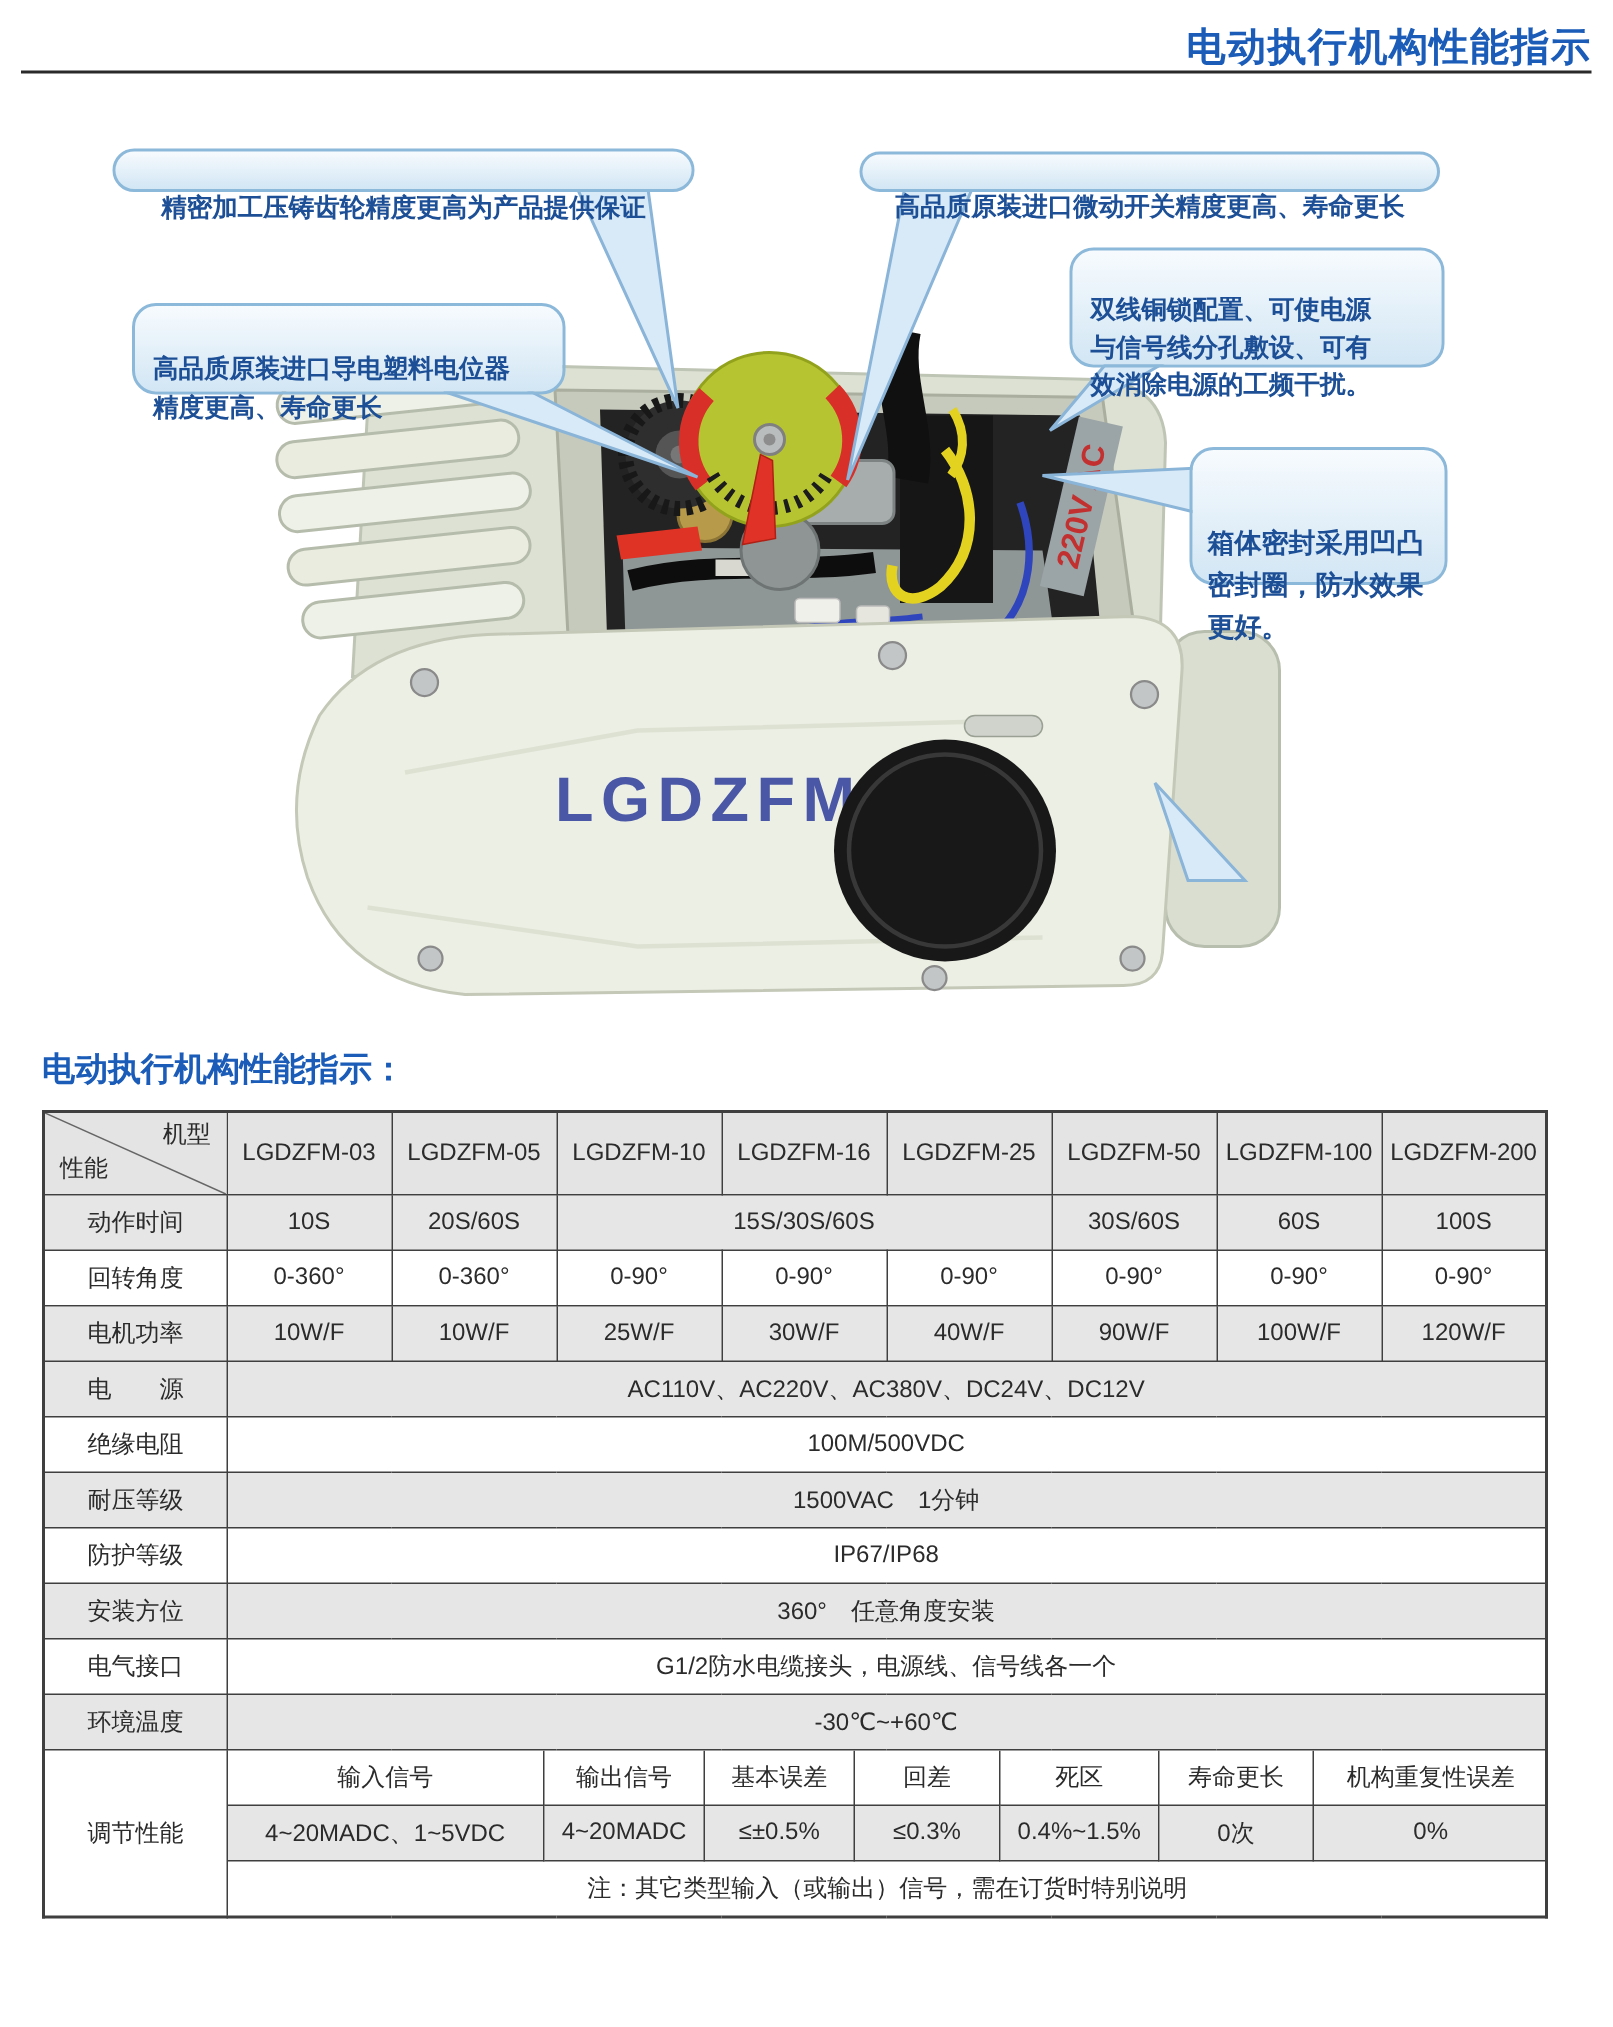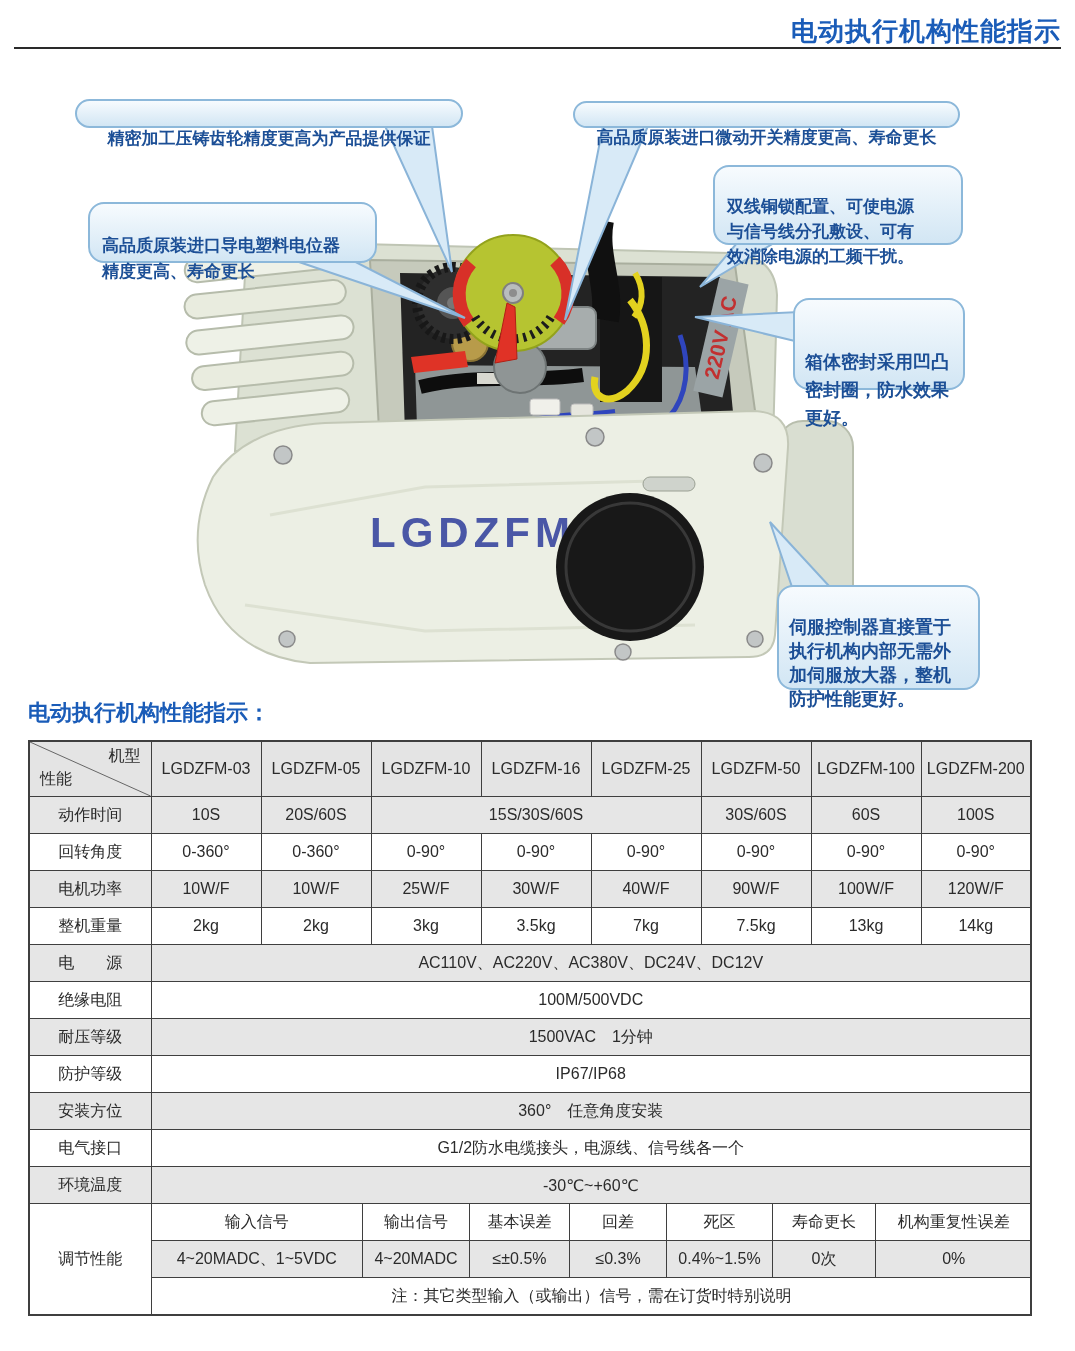--- a/index.html
+++ b/index.html
@@ -153,26 +153,20 @@
     <div class="callout co4">
       <span>双线铜锁配置、可使电源
 与信号线分孔敷设、可有
 效消除电源的工频干扰。</span>
     </div>
     <div class="callout co5">
       <span>箱体密封采用凹凸
 密封圈，防水效果
 更好。</span>
     </div>
-    <div class="callout co6">
-      <span>伺服控制器直接置于
-执行机构内部无需外
-加伺服放大器，整机
-防护性能更好。</span>
-    </div>
   </div>
 
   <div class="section-heading">电动执行机构性能指示：</div>
 
   <table class="spec">
     <colgroup>
       <col style="width:122px">
         <col style="width:110px">
         <col style="width:110px">
         <col style="width:110px">
@@ -225,31 +219,20 @@
       <tr class="g">
         <td>电机功率</td>
         <td>10W/F</td>
         <td>10W/F</td>
         <td>25W/F</td>
         <td>30W/F</td>
         <td>40W/F</td>
         <td>90W/F</td>
         <td>100W/F</td>
         <td>120W/F</td>
-      </tr>
-      <tr>
-        <td>整机重量</td>
-        <td>2kg</td>
-        <td>2kg</td>
-        <td>3kg</td>
-        <td>3.5kg</td>
-        <td>7kg</td>
-        <td>7.5kg</td>
-        <td>13kg</td>
-        <td>14kg</td>
       </tr>
       <tr class="g">
         <td>电　　源</td>
         <td colspan="8">AC110V、AC220V、AC380V、DC24V、DC12V</td>
       </tr>
       <tr>
         <td>绝缘电阻</td>
         <td colspan="8">100M/500VDC</td>
       </tr>
       <tr class="g">

